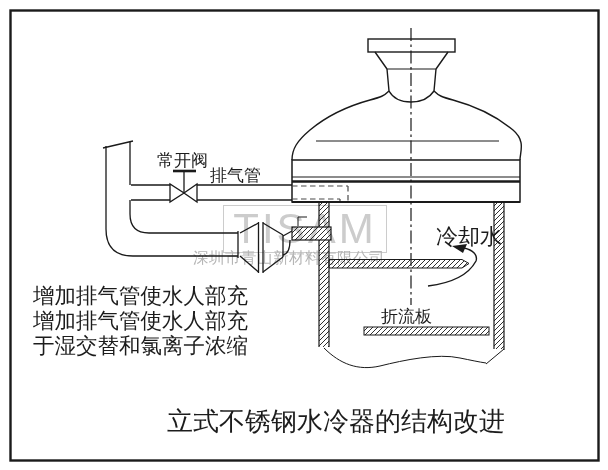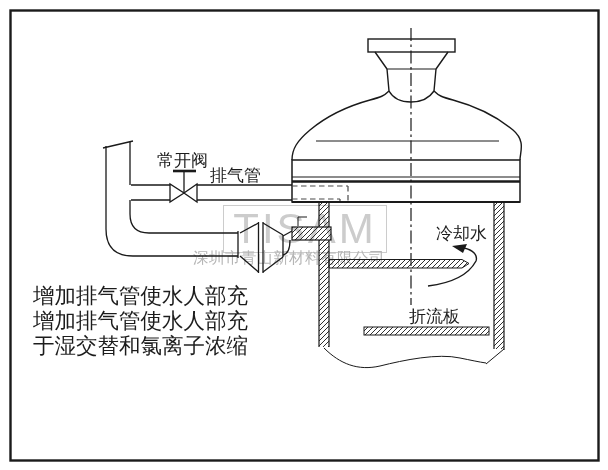--- a/index.html
+++ b/index.html
@@ -4,22 +4,22 @@
 <style>
   html,body{margin:0;padding:0;background:#ffffff;}
   .stage{
     position:relative;width:608px;height:470px;background:#ffffff;overflow:hidden;
     font-family:"Liberation Serif","DejaVu Serif",serif;
   }
   .stage svg{position:absolute;left:0;top:0;}
   .lbl{position:absolute;color:#1c1c1c;white-space:nowrap;}
   .lbl-valve{left:157px;top:149px;font-size:17px;}
   .lbl-exhaust{left:210px;top:164px;font-size:17px;}
-  .lbl-cooling{left:436px;top:222px;font-size:17px;}
-  .lbl-baffle{left:381px;top:305px;font-size:17px;margin-left:28px;}
+  .lbl-cooling{left:436px;top:222px;font-size:22px;}
+  .lbl-baffle{left:381px;top:305px;font-size:17px;}
   .note{position:absolute;left:33px;top:284px;font-size:21.5px;line-height:25px;color:#1c1c1c;font-family:Liberation Serif, serif;}
   .note span{display:block;white-space:nowrap;}
   .dtitle{position:absolute;left:167px;top:404px;font-size:26px;color:#1c1c1c;white-space:nowrap;}
   .wm-box{
     position:absolute;left:223px;top:205px;width:162px;height:46px;
     border:1.5px solid #cccccc;color:#cccccc;font-size:42px;line-height:46px;
     font-family:"Liberation Sans","DejaVu Sans",sans-serif;text-align:center;
     letter-spacing:3px;font-weight:400;user-select:none;
   }
   .wm-company{
@@ -135,13 +135,14 @@
   <div class="lbl lbl-valve">常开阀</div>
   <div class="lbl lbl-cooling">冷却水</div>
   <div class="lbl lbl-baffle">折流板</div>
 
   <div class="note">
     <span>增加排气管使水人部充</span>
     <span>增加排气管使水人部充</span>
     <span>于湿交替和氯离子浓缩</span>
   </div>
 
+  <div class="dtitle">立式不锈钢水冷器的结构改进</div>
 </div>
 
 </body></html>

